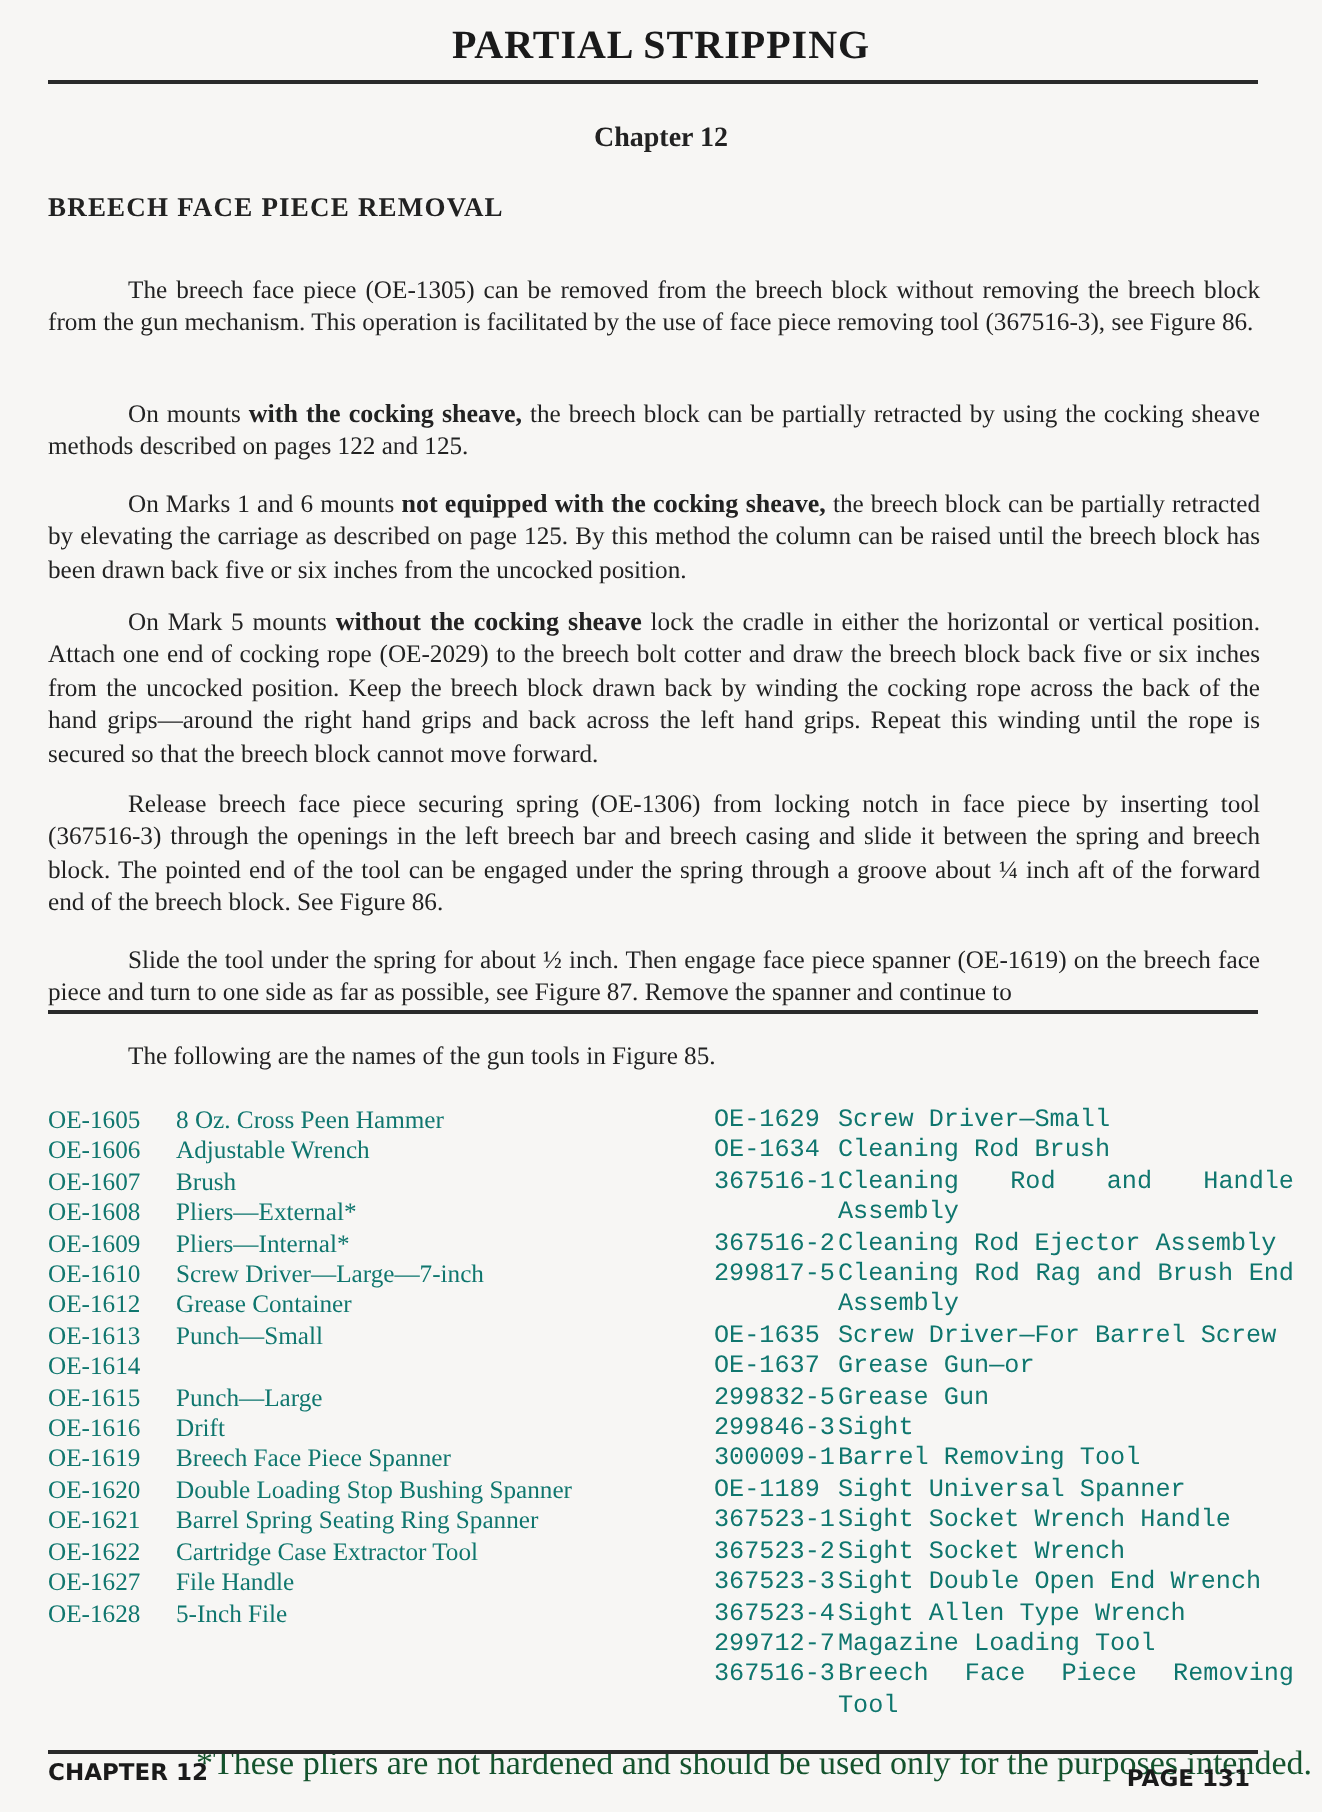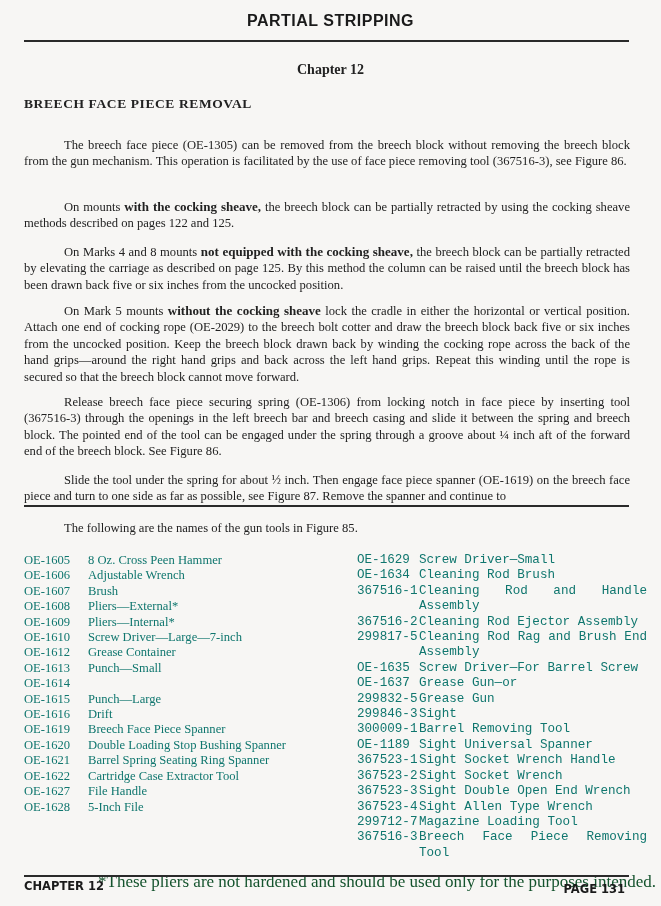--- a/index.html
+++ b/index.html
@@ -7,22 +7,22 @@
     width: 661px; height: 906px; overflow: hidden;
     background: #f7f6f4;
     color: #1e1e1e;
     position: relative;
     font-family: "Liberation Serif", "DejaVu Serif", serif;
   }
   .page { position: absolute; left: 0; top: 0; width: 661px; height: 906px; }
   .running-head {
     position: absolute; left: 0; right: 0; top: 12px;
     text-align: center;
-    font-family: Liberation Sans, sans-serif;
-    font-weight: bold; font-size: 16px; letter-spacing: 0.5px;
+    font-family: Liberation Serif, serif;
+    font-weight: bold; font-size: 20px; letter-spacing: 0.5px;
     color: #1a1a1a;
   }
   .rule {
     position: absolute; left: 24px; width: 605px; height: 2px; background: #2a2a2a;
   }
   .rule.top { top: 40px; }
   .rule.mid { top: 505px; }
   .rule.bottom { top: 875px; height: 1.5px; }
   .chapter-label {
     position: absolute; left: 0; right: 0; top: 62px;
@@ -71,21 +71,21 @@
 <body>
 
 <div class="page">
   <div class="running-head">PARTIAL STRIPPING</div>
   <div class="rule top"></div>
   <div class="chapter-label">Chapter 12</div>
   <div class="section-heading">BREECH FACE PIECE REMOVAL</div>
 
   <p class="para" id="p1"><span>The breech face piece (OE-1305) can be removed from the breech block without removing the breech block from the gun mechanism. This operation is facilitated by the use of face piece removing tool (367516-3), see Figure 86.</span></p>
   <p class="para" id="p2"><span>On mounts </span><b>with the cocking sheave,</b><span> the breech block can be partially retracted by using the cocking sheave methods described on pages 122 and 125.</span></p>
-  <p class="para" id="p3"><span>On Marks 4 and 8 mounts </span><b>not equipped with the cocking sheave,</b><span> the breech block can be partially retracted by elevating the carriage as described on page 125. By this method the column can be raised until the breech block has been drawn back five or six inches from the uncocked position.</span></p>
+  <p class="para" id="p3"><span>On Marks 1 and 6 mounts </span><b>not equipped with the cocking sheave,</b><span> the breech block can be partially retracted by elevating the carriage as described on page 125. By this method the column can be raised until the breech block has been drawn back five or six inches from the uncocked position.</span></p>
   <p class="para" id="p4"><span>On Mark 5 mounts </span><b>without the cocking sheave</b><span> lock the cradle in either the horizontal or vertical position. Attach one end of cocking rope (OE-2029) to the breech bolt cotter and draw the breech block back five or six inches from the uncocked position. Keep the breech block drawn back by winding the cocking rope across the back of the hand grips—around the right hand grips and back across the left hand grips. Repeat this winding until the rope is secured so that the breech block cannot move forward.</span></p>
   <p class="para" id="p5"><span>Release breech face piece securing spring (OE-1306) from locking notch in face piece by inserting tool (367516-3) through the openings in the left breech bar and breech casing and slide it between the spring and breech block. The pointed end of the tool can be engaged under the spring through a groove about ¼ inch aft of the forward end of the breech block. See Figure 86.</span></p>
   <p class="para" id="p6"><span>Slide the tool under the spring for about ½ inch. Then engage face piece spanner (OE-1619) on the breech face piece and turn to one side as far as possible, see Figure 87. Remove the spanner and continue to</span></p>
 
   <div class="rule mid"></div>
 
   <div class="intro">The following are the names of the gun tools in Figure 85.</div>
 
   <div class="tools-col left">
       <div class="tool-row">

